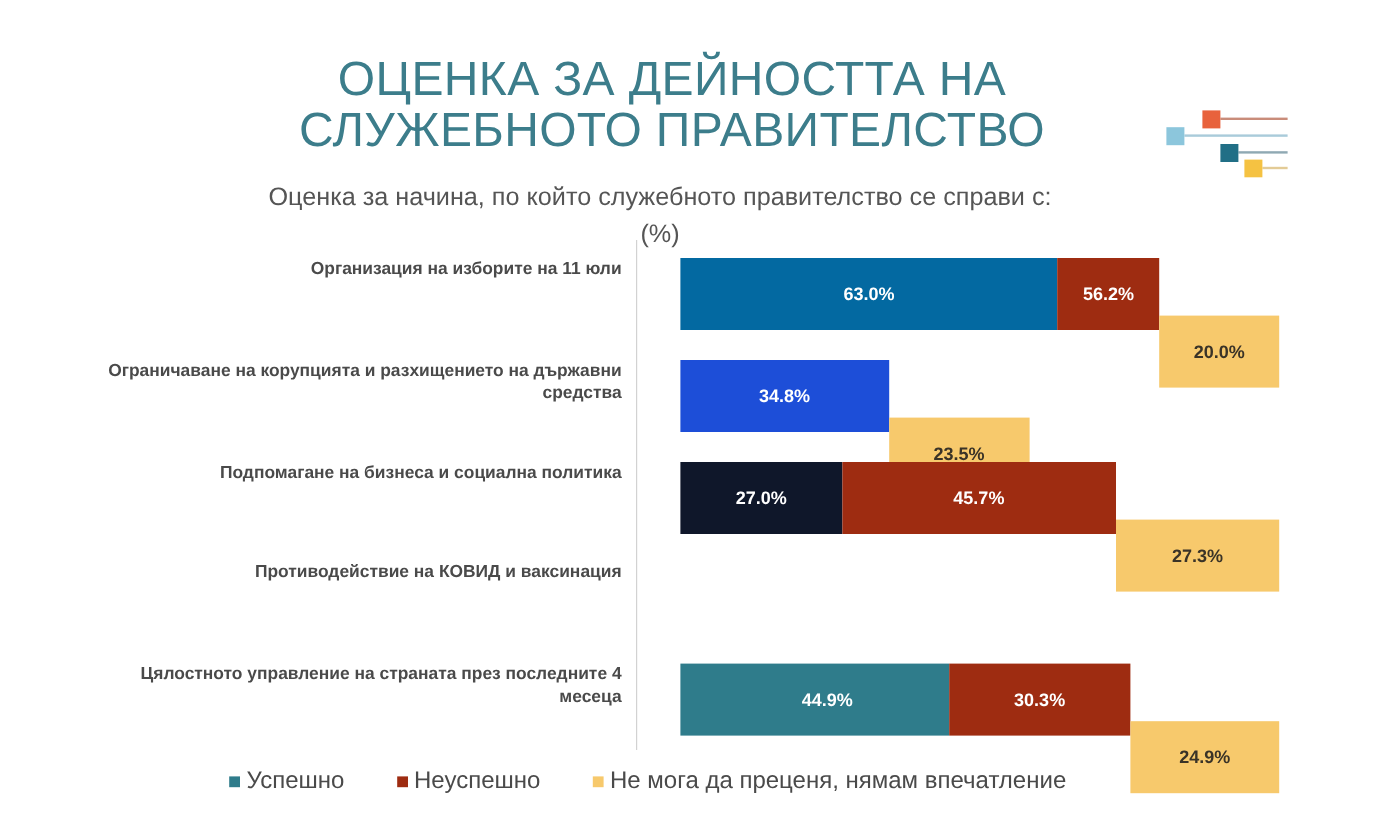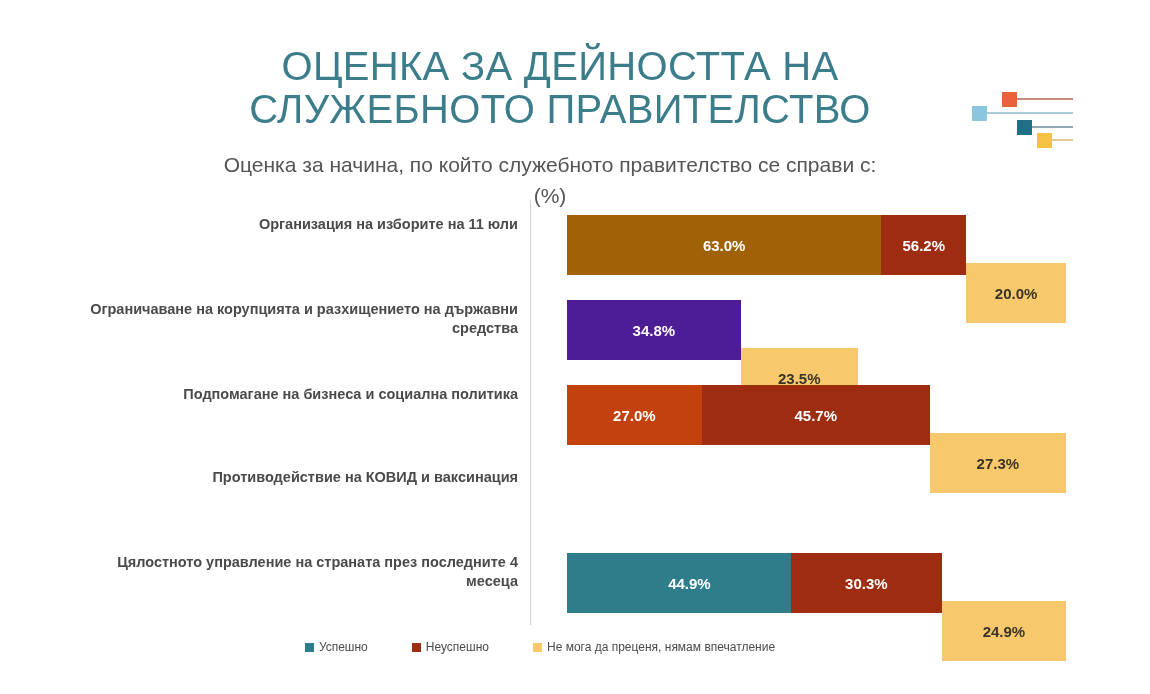--- a/index.html
+++ b/index.html
@@ -121,21 +121,21 @@
     width: 1000px;
     display: flex;
     justify-content: center;
     align-items: center;
     gap: 44px;
   }
   .legend-item {
     display: flex;
     align-items: center;
     gap: 5px;
-    font-size: 12px;
+    font-size: 20px;
     color: #4a4a4a;
   }
   .legend-swatch {
     width: 9px;
     height: 9px;
     flex: 0 0 9px;
   }
   .legend-label { white-space: nowrap; }
 </style>
 </head>
@@ -158,47 +158,47 @@
 
 <h2 id="chart-subtitle">Оценка за начина, по който служебното правителство се справи с:
 (%)</h2>
 
 <div id="plot-area">
   <div id="category-axis-line"></div>
   <div id="rows-container">
       <div class="chart-row" style="top: 15px;">
         <div class="cat-label">Организация на изборите на 11 юли</div>
         <div class="bar-track">
-          <div class="seg seg-0" style="width: 63%; background: #a16207;">
+          <div class="seg seg-0" style="width: 63%; background: #0369a1;">
             <span>63.0%</span>
           </div>
           <div class="seg seg-1" style="width: 17%; background: rgb(158, 44, 17);">
             <span>56.2%</span>
           </div>
           <div class="seg seg-2" style="width: 20%; background: rgb(247, 201, 108);">
             <span>20.0%</span>
           </div>
         </div>
       </div>
       <div class="chart-row" style="top: 100px;">
         <div class="cat-label">Ограничаване на корупцията и разхищението на държавни
 средства</div>
         <div class="bar-track">
-          <div class="seg seg-1" style="width: 34.8%; background: #4c1d95;">
+          <div class="seg seg-1" style="width: 34.8%; background: #1d4ed8;">
             <span>34.8%</span>
           </div>
           <div class="seg seg-2" style="width: 23.5%; background: rgb(247, 201, 108);">
             <span>23.5%</span>
           </div>
         </div>
       </div>
       <div class="chart-row" style="top: 185px;">
         <div class="cat-label">Подпомагане на бизнеса и социална политика</div>
         <div class="bar-track">
-          <div class="seg seg-0" style="width: 27%; background: #c2410c;">
+          <div class="seg seg-0" style="width: 27%; background: #0f172a;">
             <span>27.0%</span>
           </div>
           <div class="seg seg-1" style="width: 45.7%; background: rgb(158, 44, 17);">
             <span>45.7%</span>
           </div>
           <div class="seg seg-2" style="width: 27.3%; background: rgb(247, 201, 108);">
             <span>27.3%</span>
           </div>
         </div>
       </div>

